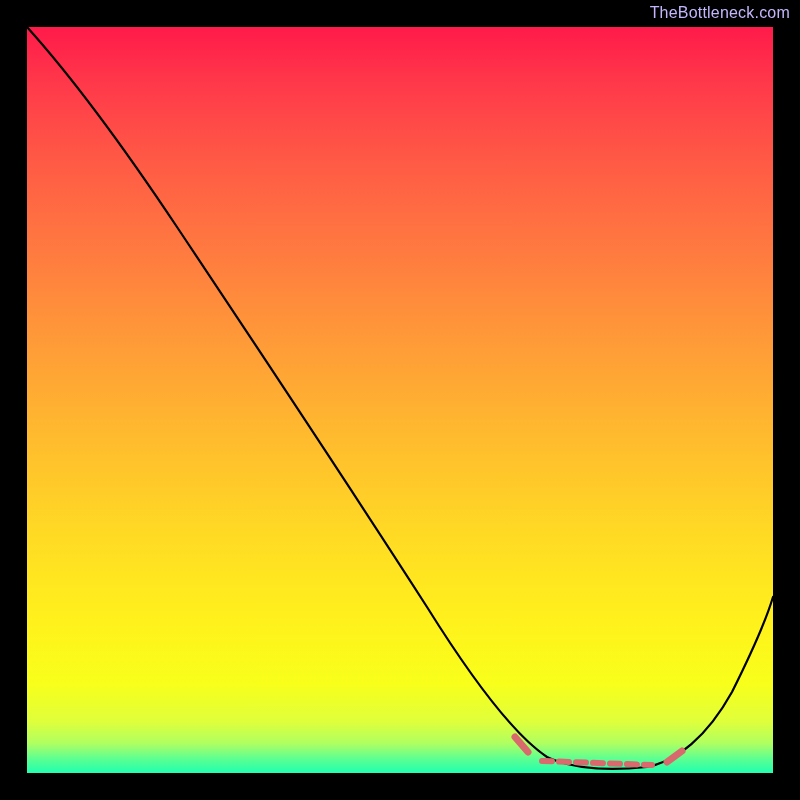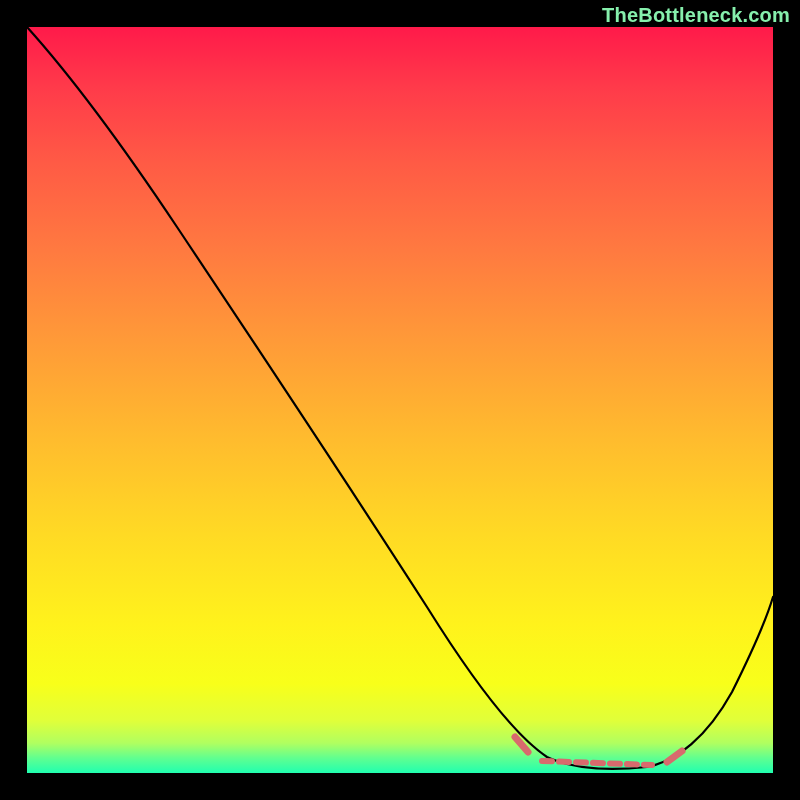--- a/index.html
+++ b/index.html
@@ -29,23 +29,23 @@
       #f8ff1a 88%,
       #e0ff3a 93%,
       #b0ff60 96%,
       #60ff90 98%,
       #20ffb0 100%);
   }
   .watermark {
     position: absolute;
     top: 4px;
     right: 10px;
-    color: #86efac;
-    font-size: 20px;
-    font-weight: 700;
+    color: #c4b5fd;
+    font-size: 16px;
+    font-weight: 400;
     letter-spacing: 0.2px;
     z-index: 5;
   }
   svg.curve {
     position: absolute;
     left: 0;
     top: 0;
     width: 746px;
     height: 746px;
     overflow: visible;

